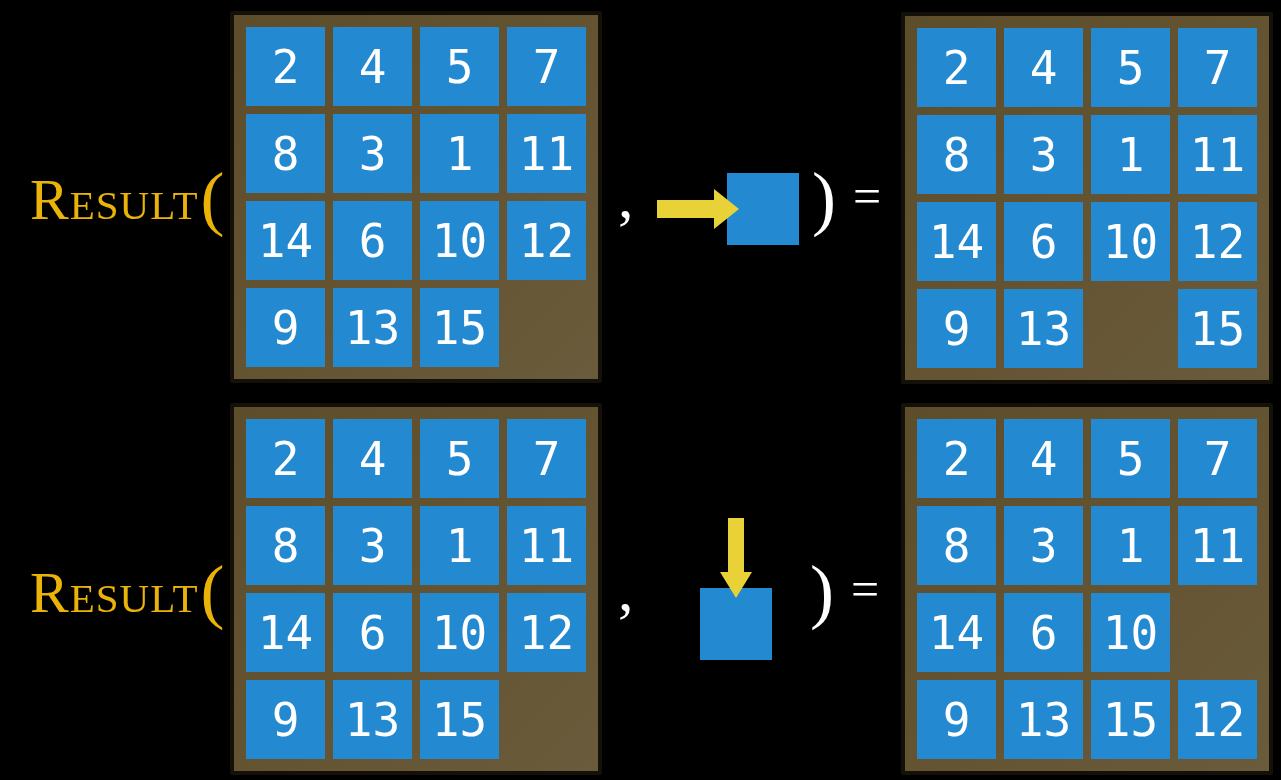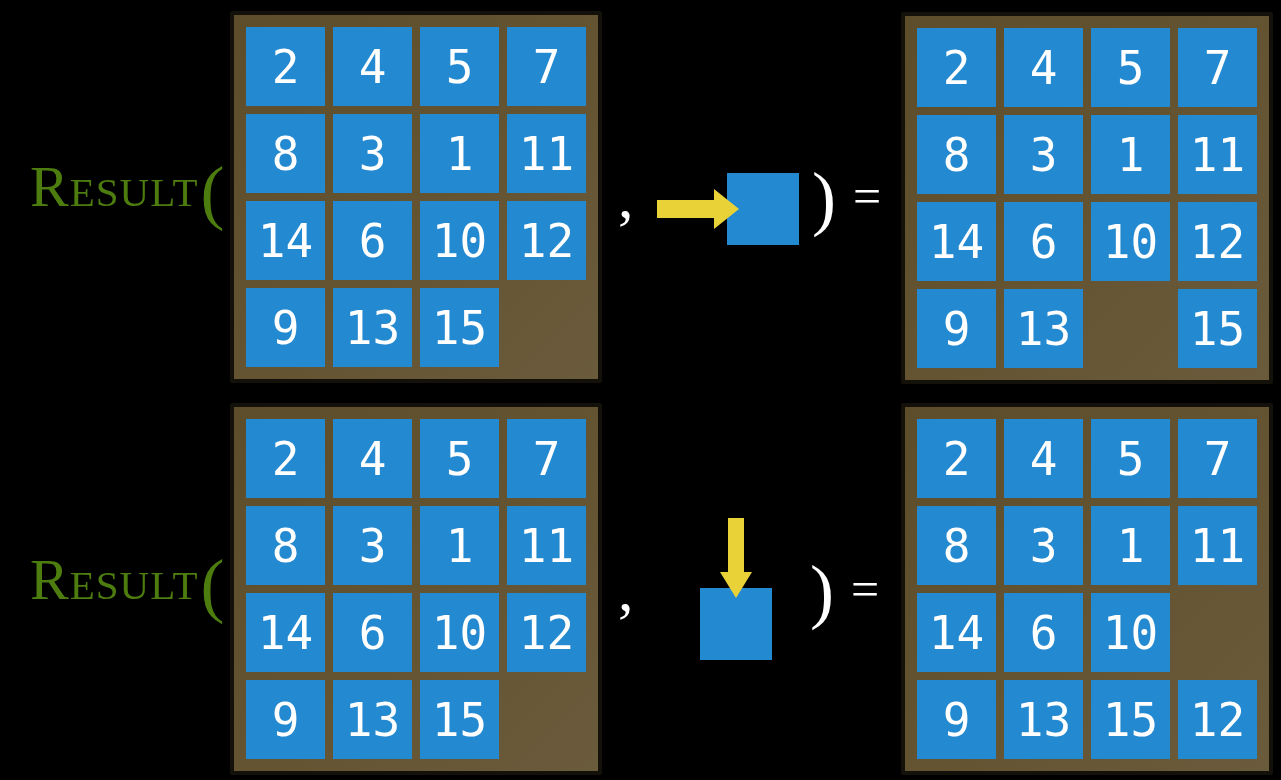--- a/index.html
+++ b/index.html
@@ -9,22 +9,23 @@
     height: 780px;
     background: #000;
     overflow: hidden;
     font-family: "Liberation Serif", serif;
   }
   .abs { position: absolute; }
 
   
   .fncall {
     display: flex;
+    align-items: center;
     height: 84px;
-    color: #4d7c0f;
+    color: #eab308;
   }
   .fname {
     font-family: "Liberation Serif", serif;
     font-variant: small-caps;
     font-size: 58px;
     letter-spacing: 1px;
     line-height: 1;
   }
   .paren {
     font-family: "Liberation Serif", serif;

